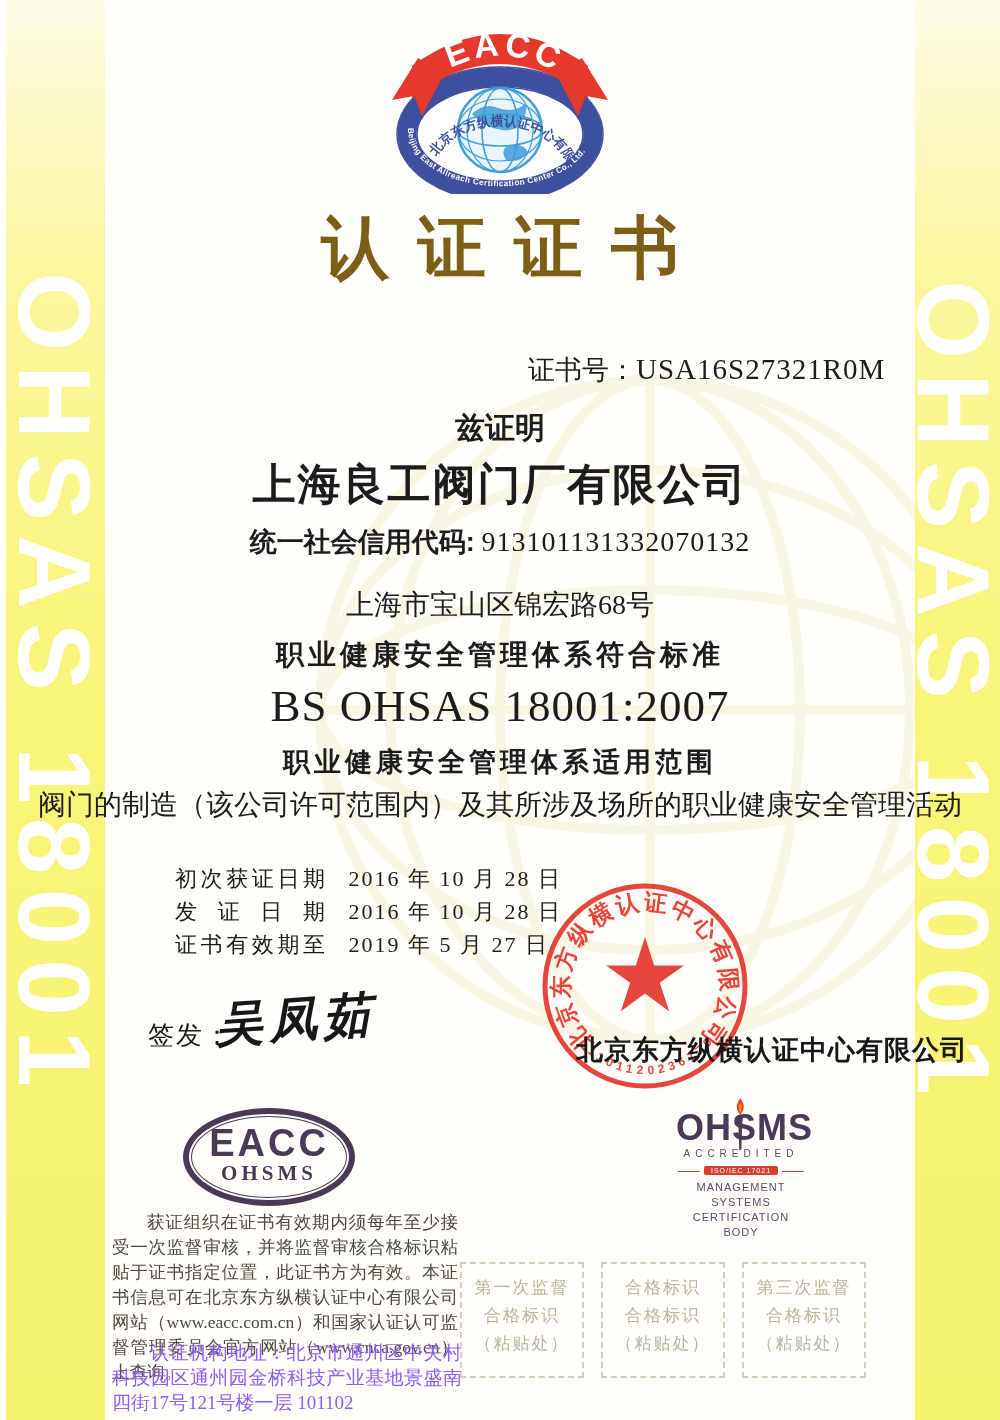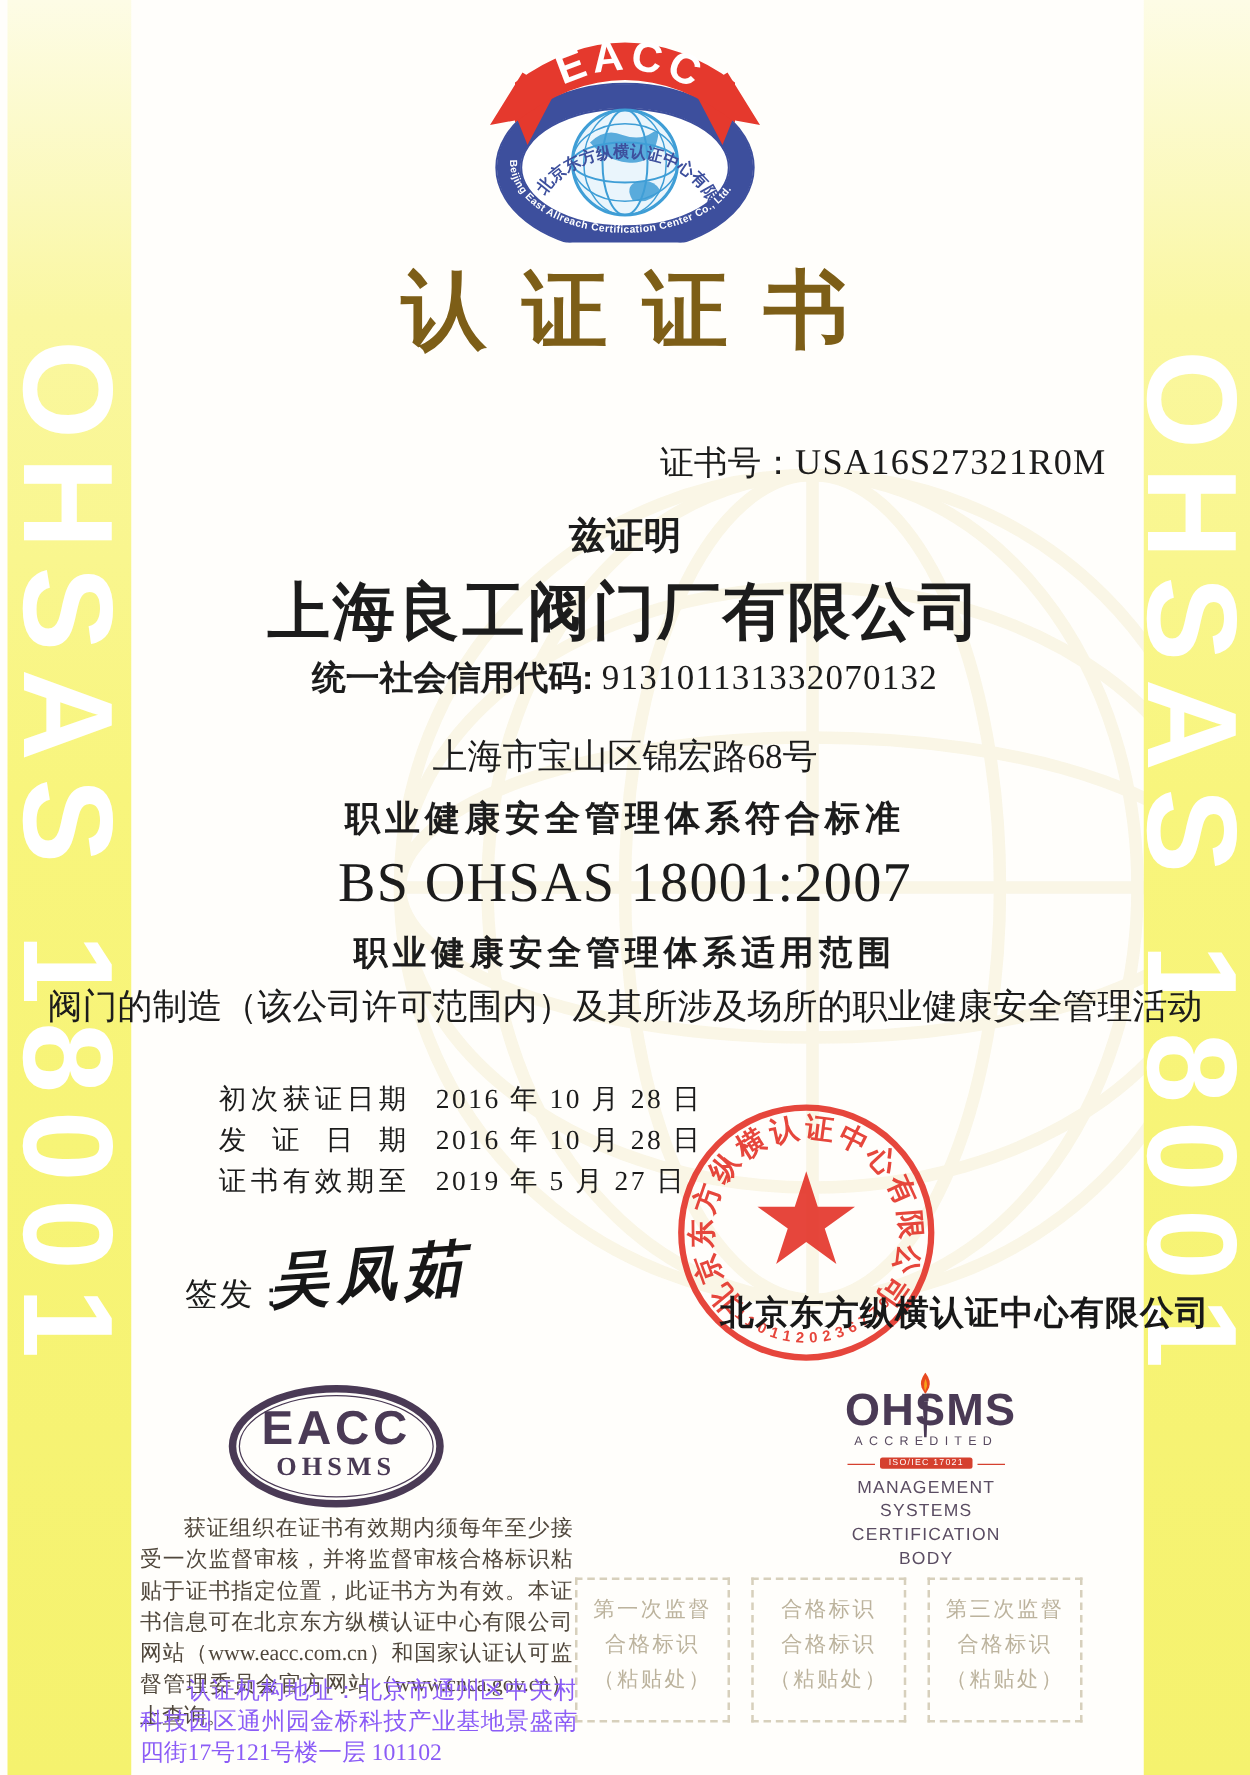--- a/index.html
+++ b/index.html
@@ -18,21 +18,21 @@
 
   
   .watermark{opacity:0.55;}
 
   
   .title{top:203px;font-size:68px;font-weight:bold;letter-spacing:0.42em;color:#7d5e17;
          text-indent:0.42em;font-family:"Liberation Serif",serif;}
   .certno{left:528px;top:352px;font-size:27px;}
   .certno .val{font-family:"Liberation Serif",serif;font-size:29px;letter-spacing:1px;}
   .certify{top:408px;font-size:30px;font-weight:bold;font-family:"Liberation Sans",sans-serif;}
-  .company{top:456px;font-size:50px;font-weight:bold;font-family:"Liberation Sans",sans-serif;letter-spacing:2px;}
+  .company{top:456px;font-size:43px;font-weight:bold;font-family:"Liberation Sans",sans-serif;letter-spacing:2px;}
   .credit{top:524px;font-size:27px;}
   .credit .lbl{font-family:Liberation Sans, sans-serif;font-weight:bold;}
   .credit .val{font-size:28px;letter-spacing:1px;}
   .addr{top:586px;font-size:28px;}
   .stdhead{top:636px;font-size:28px;font-weight:600;letter-spacing:4px;}
   .stdcode{top:680px;font-size:45px;letter-spacing:1px;}
   .scopehead{top:744px;font-size:27px;font-weight:600;letter-spacing:4px;}
   .scope{top:786px;font-size:28px;font-weight:normal;font-family:"Liberation Sans",sans-serif;}
 
   
@@ -61,21 +61,21 @@
 
   
   .anab{left:676px;top:1110px;width:130px;text-align:center;font-family:"Liberation Sans",sans-serif;color:#4a3a55;}
   .anab .name{position:relative;font-weight:900;font-size:36px;line-height:1;letter-spacing:1px;}
   .anab .torch{position:absolute;left:50%;top:-12px;transform:translateX(-54%);}
   .anab .accr{font-size:10px;letter-spacing:5px;margin-top:2px;color:#584a60;}
   .anab .isobox{display:inline-block;margin-top:3px;background:#d5402e;color:#ffffff;
                 font-size:7px;padding:1px 7px;border-radius:2px;letter-spacing:1px;position:relative;}
   .anab .isobox::before,.anab .isobox::after{content:"";position:absolute;top:50%;width:22px;height:1px;background:#d5402e;}
   .anab .isobox::before{left:-26px;}  .anab .isobox::after{right:-26px;}
-  .anab .ms{font-size:14px;letter-spacing:1px;margin-top:3px;color:#5a4c62;line-height:1.35;}
+  .anab .ms{font-size:11px;letter-spacing:1px;margin-top:3px;color:#5a4c62;line-height:1.35;}
 
   
   .footnote{left:112px;top:1210px;width:346px;font-size:17.5px;line-height:25px;
             text-align:justify;text-indent:2em;color:#50473c;}
   .orgaddr{left:112px;top:1340px;width:350px;font-size:19px;line-height:25px;
            text-align:justify;text-indent:2em;color:#8b5cf6;}
 
   
   .stickers{left:460px;top:1262px;display:flex;gap:17px;}
   .sticker{width:124px;height:116px;border:2px dashed #d7d0bc;box-sizing:border-box;

